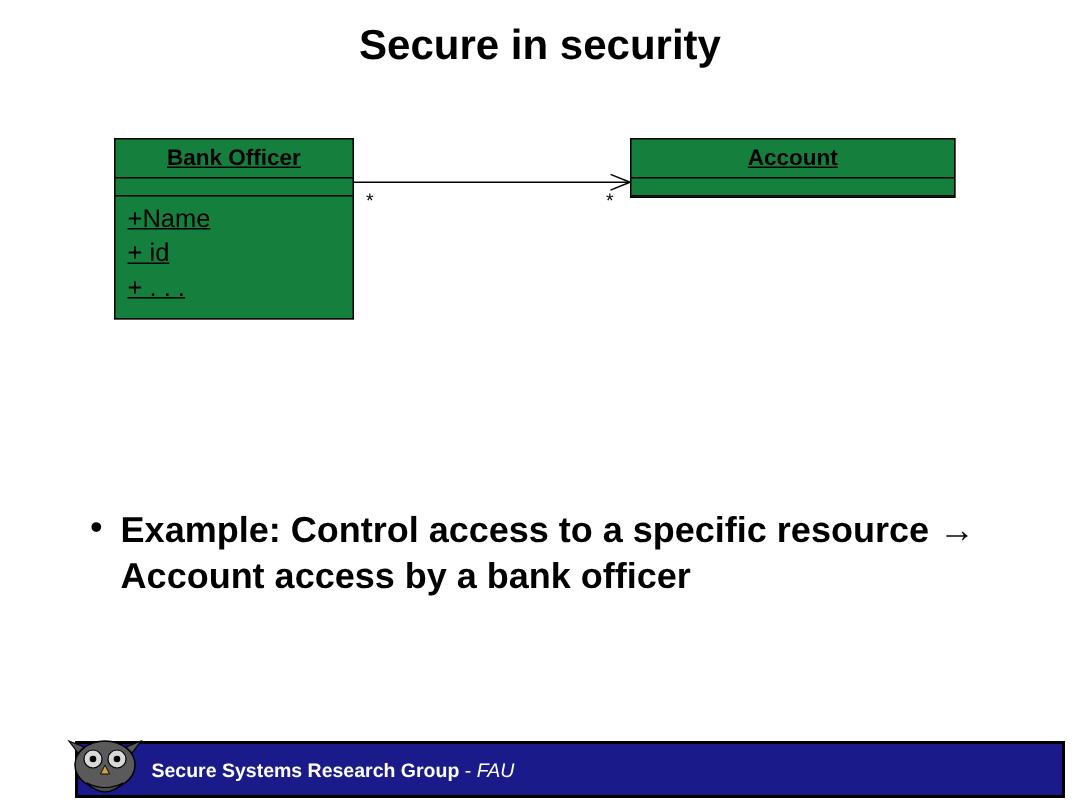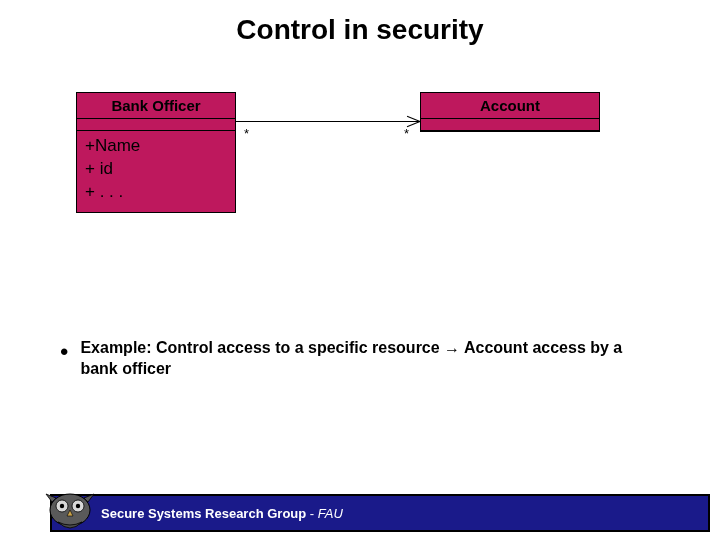--- a/index.html
+++ b/index.html
@@ -20,21 +20,22 @@
   }
   .diagram {
     position: relative;
     width: 720px;
     height: 210px;
     margin-top: 28px;
   }
   .uml-box {
     position: absolute;
     border: 1.2px solid #000;
-    background: #be185d;
+    background: #15803d;
+    text-decoration: underline;
   }
   .uml-title {
     border-bottom: 1.2px solid #000;
     padding: 4px 8px;
     font-weight: bold;
     font-size: 15px;
     text-align: center;
     font-family: Arial, sans-serif;
   }
   .uml-middle {
@@ -64,21 +65,21 @@
     display: flex;
     align-items: flex-start;
     gap: 12px;
   }
   .bullet-dot {
     font-size: 24px;
     line-height: 1.15;
     color: #000;
   }
   .bullet-text {
-    font-size: 16px;
+    font-size: 24px;
     font-weight: bold;
     color: #000;
     line-height: 1.3;
   }
   .arrow-char {
     font-family: "Arial", sans-serif;
   }
   .footer {
     position: absolute;
     left: 50px;
@@ -117,33 +118,33 @@
     height: 1.2px;
     background: #000;
     transform-origin: right center;
   }
   .arrow-open .l1 { transform: rotate(22deg); }
   .arrow-open .l2 { transform: rotate(-22deg); }
 </style>
 </head>
 <body>
 
-<div class="title">Control in security</div>
+<div class="title">Secure in security</div>
 
 <div class="diagram">
 
   <div class="uml-box" style="left:76px; top:18px; width:160px;">
     <div class="uml-title">Bank Officer</div>
     <div class="uml-middle"></div>
     <div class="uml-ops" style="white-space:pre;">+Name
 + id
 + . . .</div>
   </div>
 
-  <div class="uml-box" style="left:420px; top:18px; width:180px;">
+  <div class="uml-box" style="left:420px; top:18px; width:217px;">
     <div class="uml-title">Account</div>
     <div class="uml-middle"></div>
   </div>
 
   <div class="assoc-line" style="left:236px; top:47px; width:184px;"></div>
 
   <div class="arrow-open" style="left:406px; top:47px;">
     <div class="l1"></div>
     <div class="l2"></div>
   </div>

